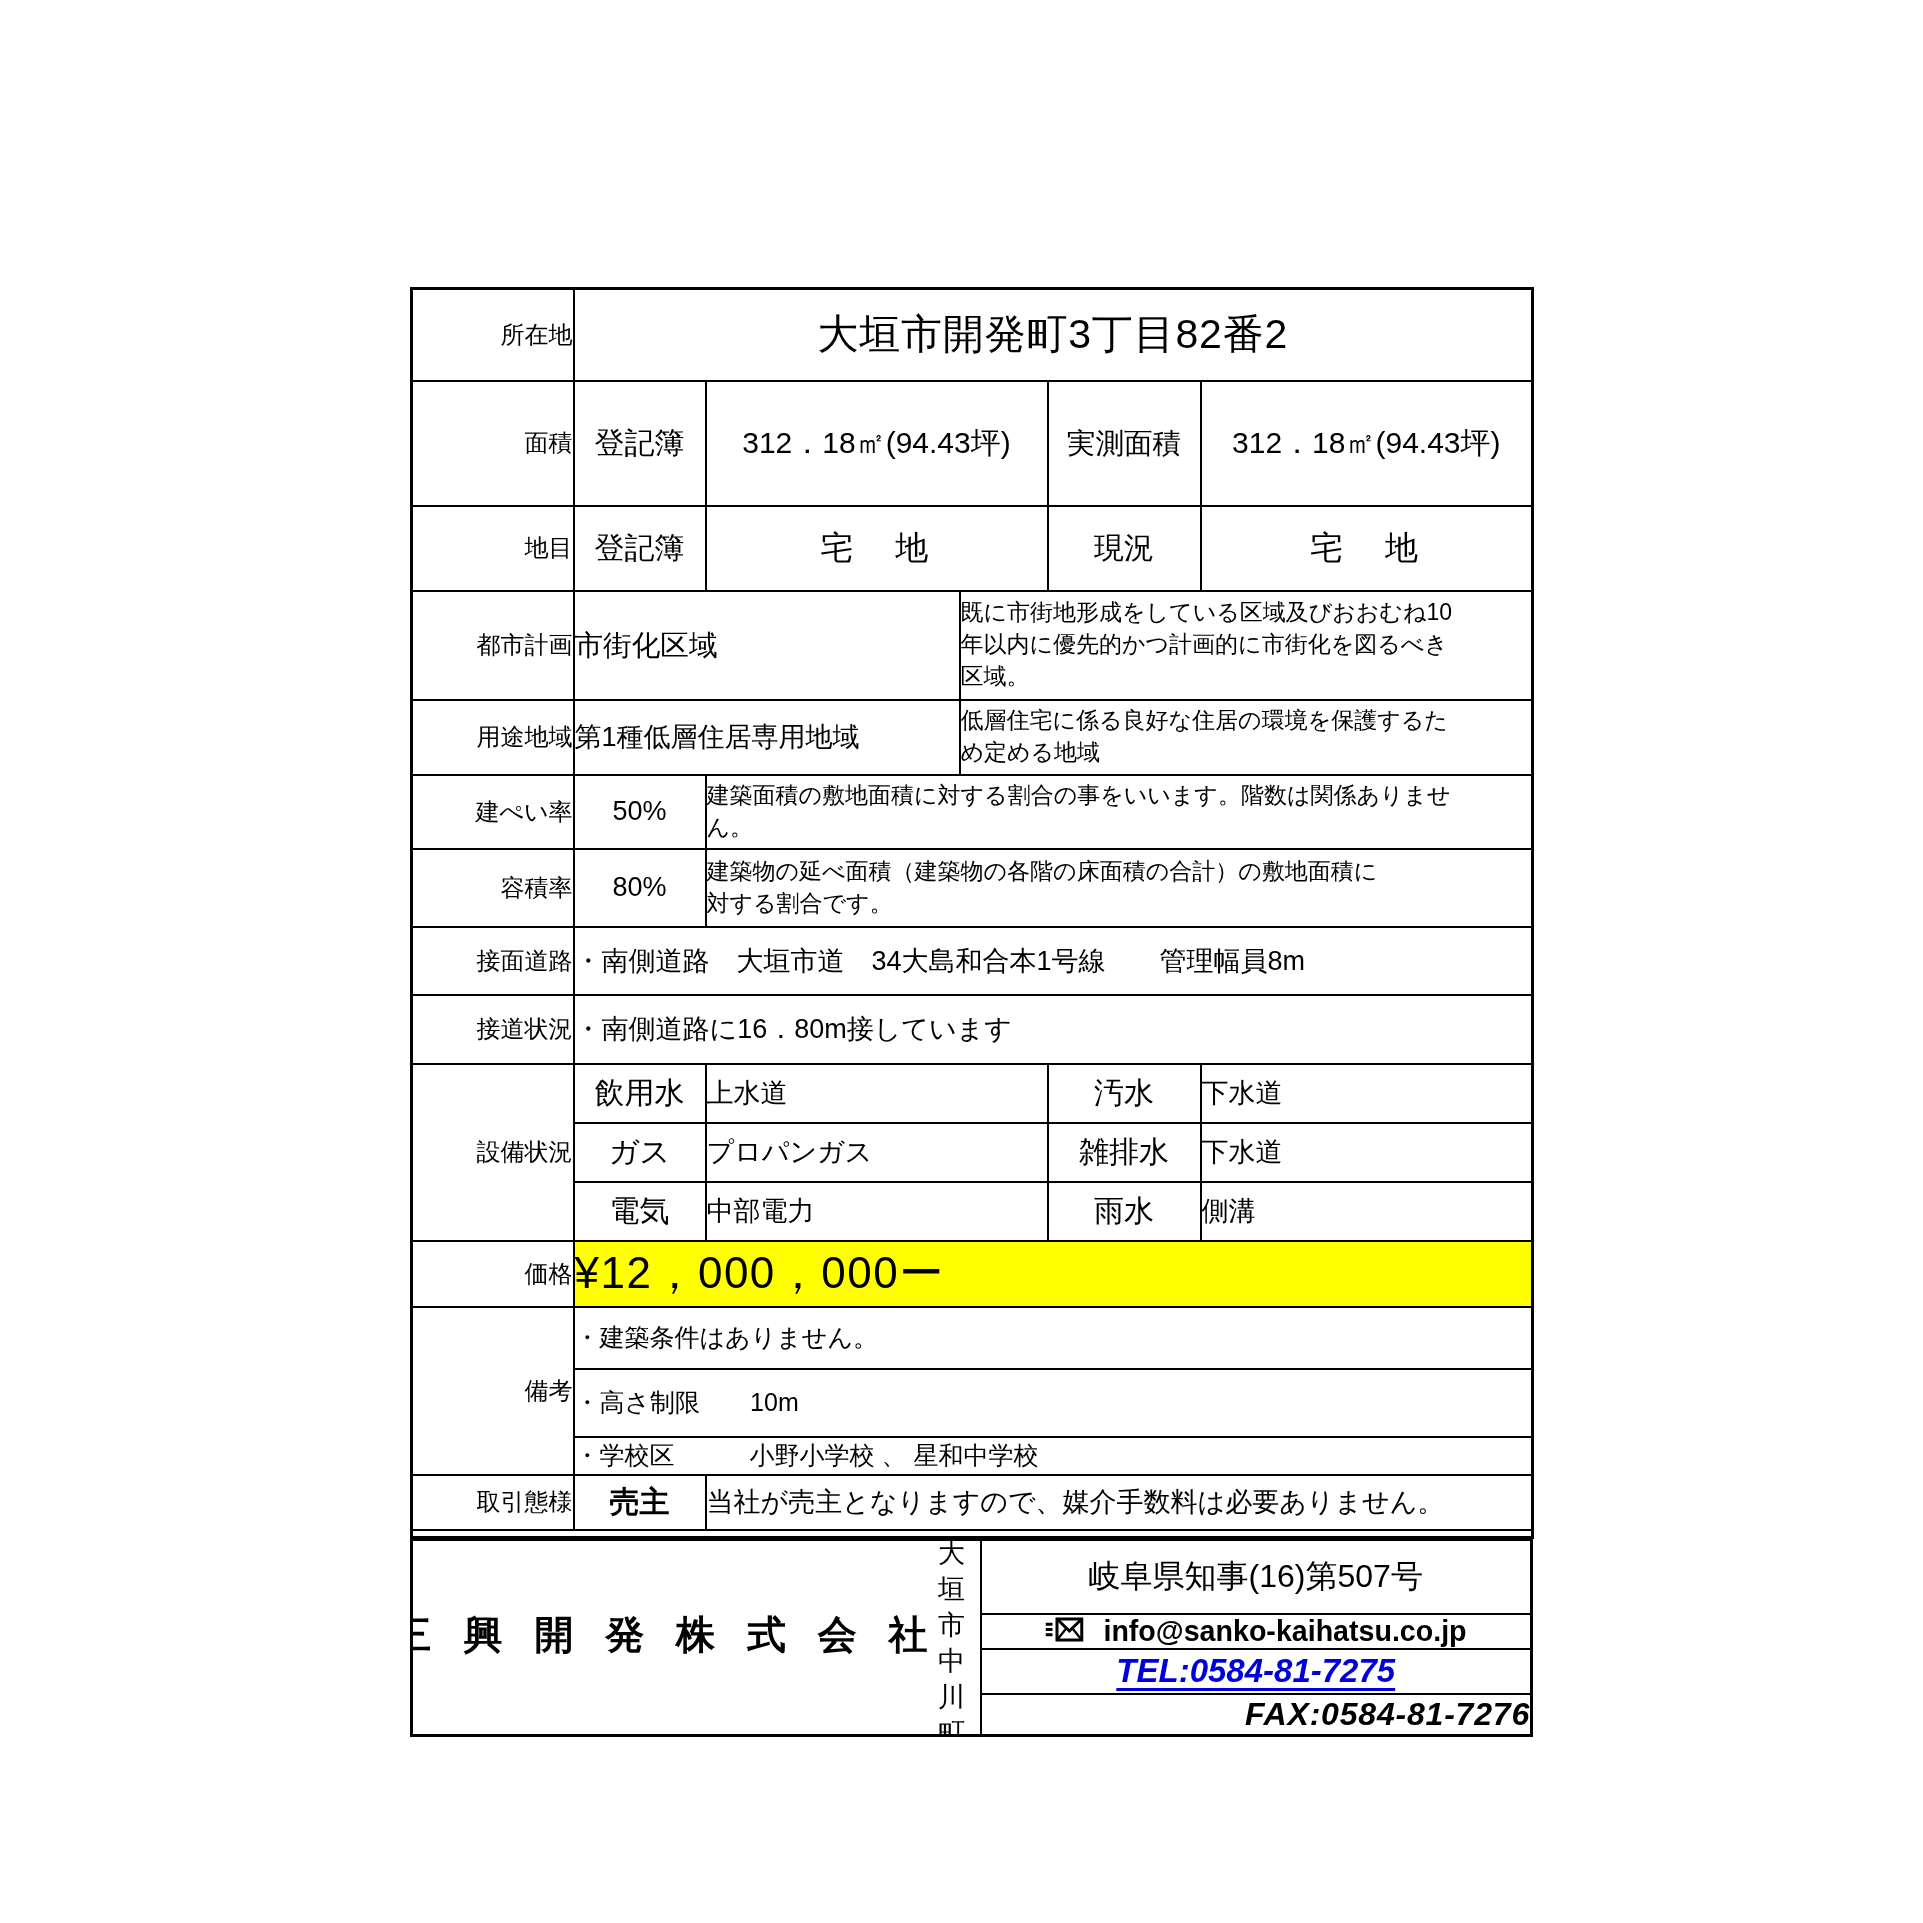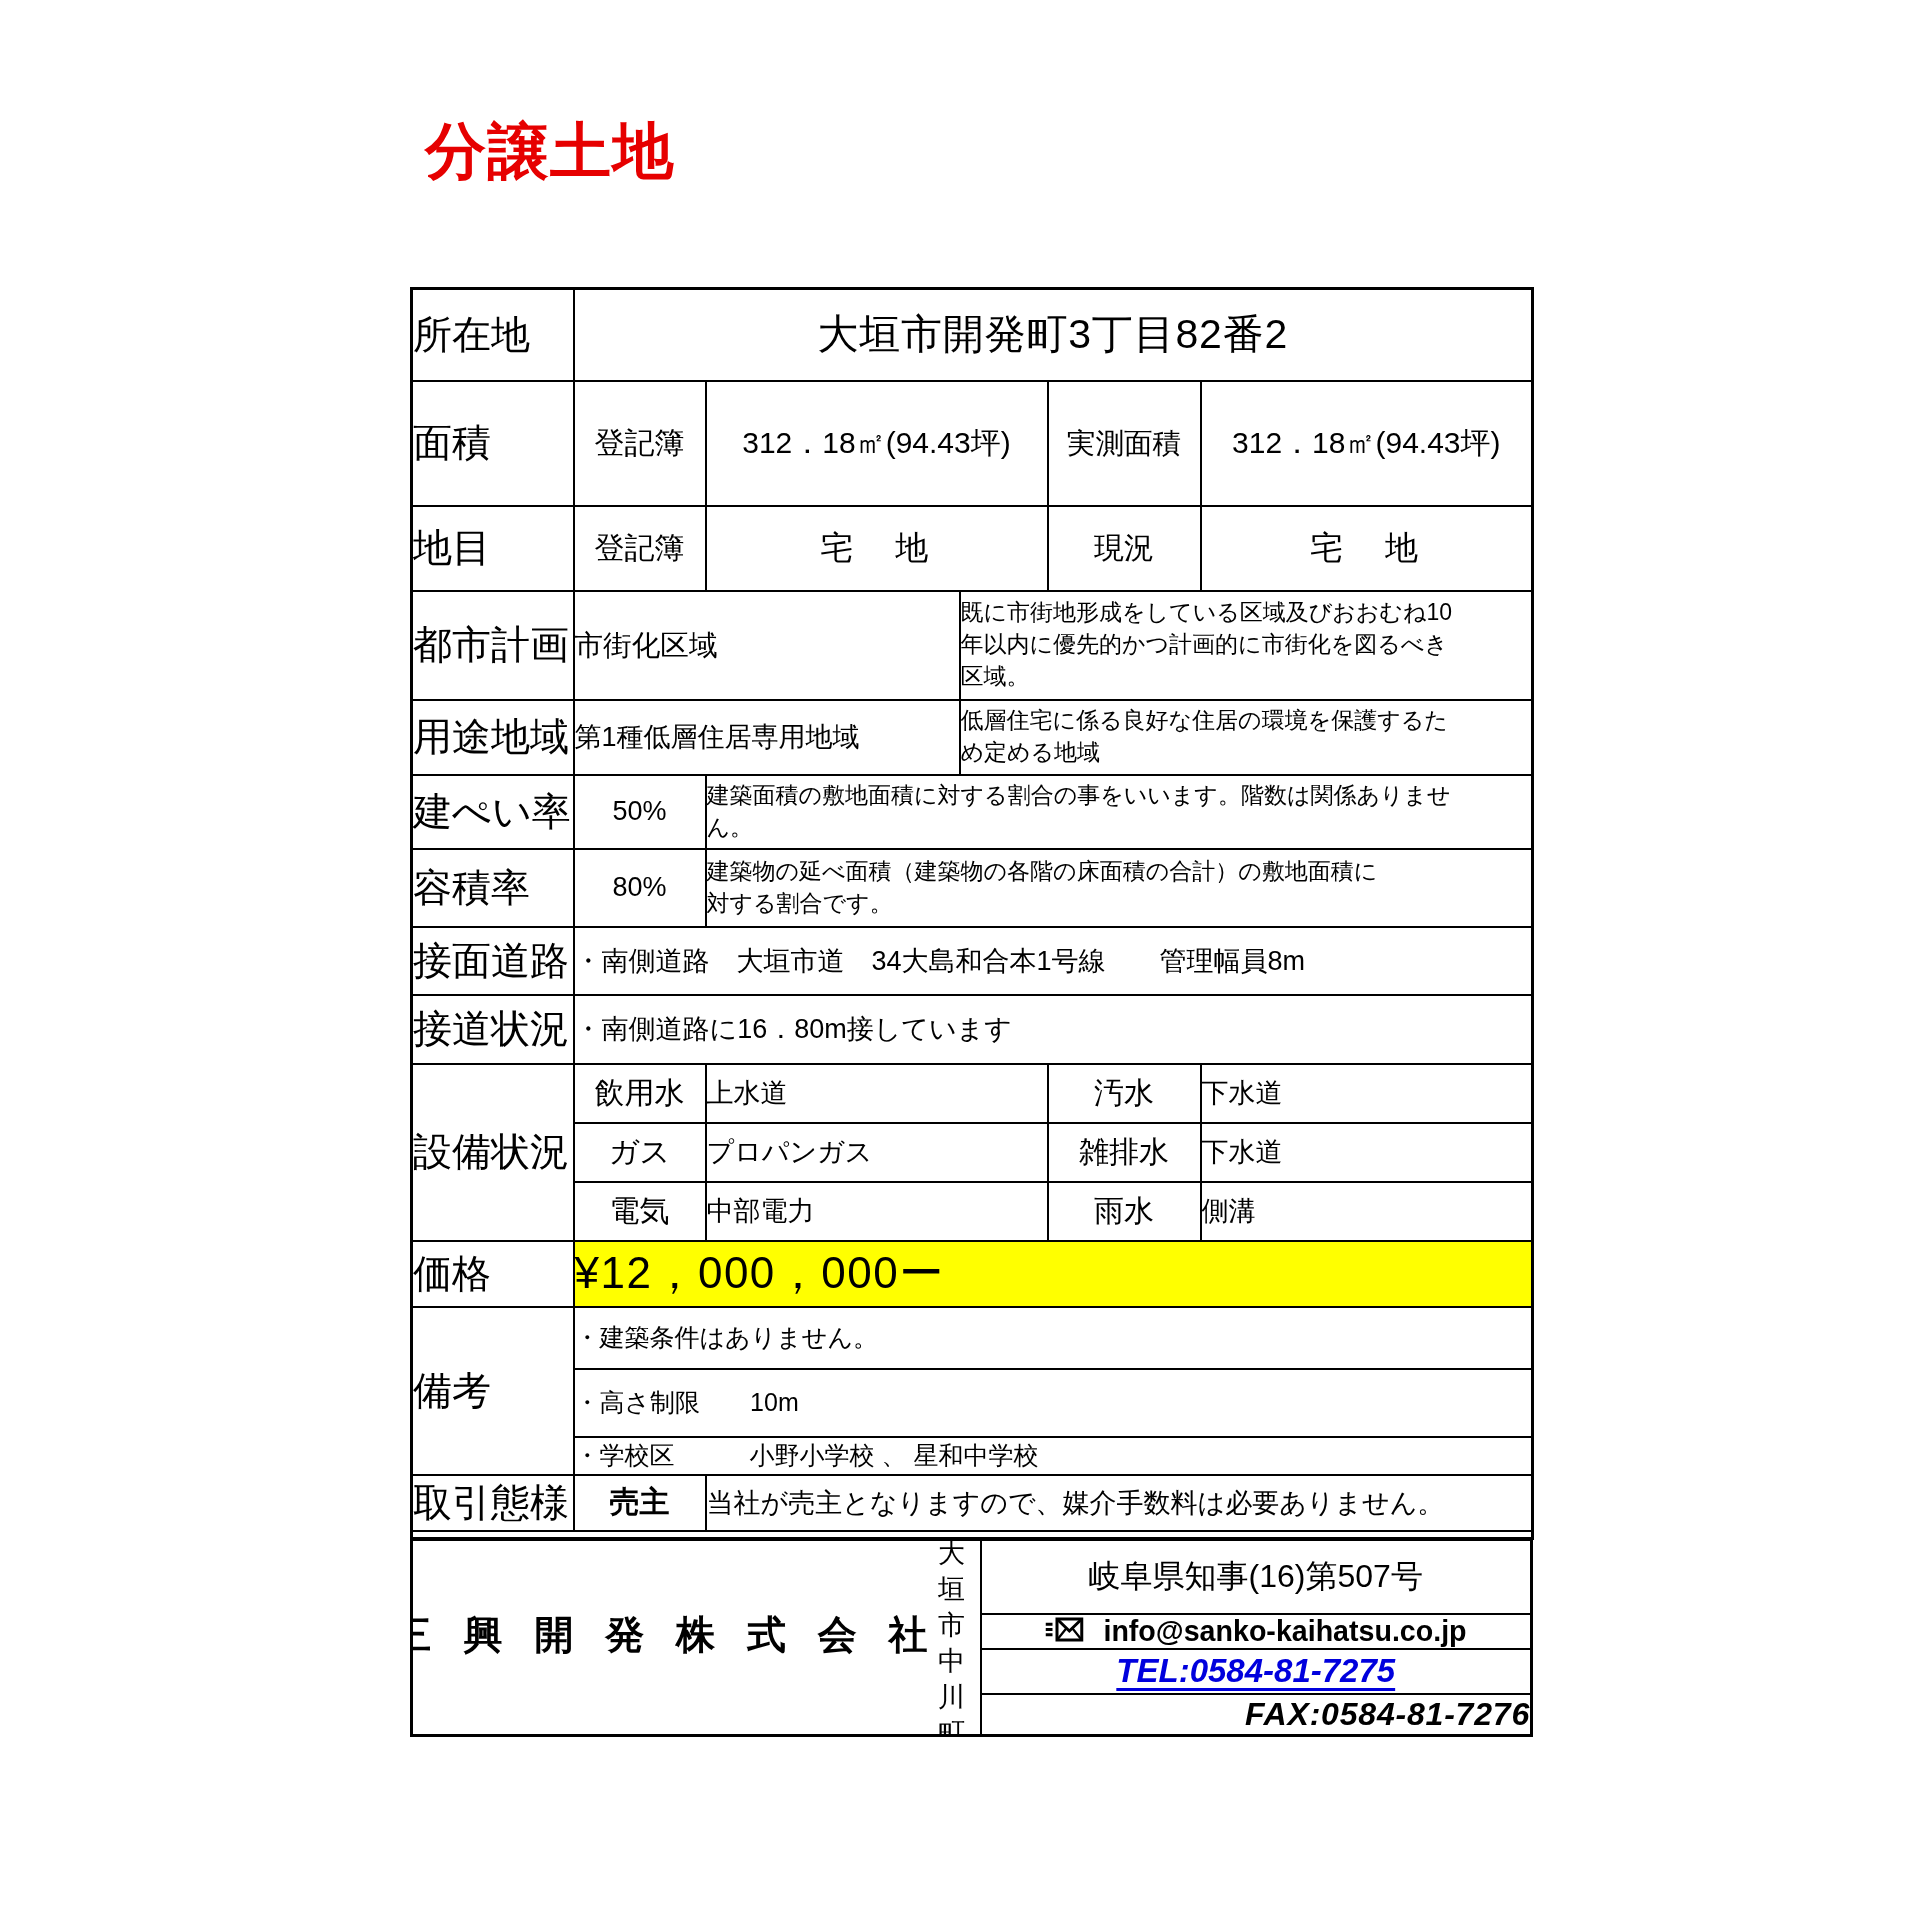--- a/index.html
+++ b/index.html
@@ -11,21 +11,21 @@
   
   .title{position:absolute;left:425px;top:111px;display:flex;gap:75px;align-items:baseline;}
   .title .red{color:var(--title-red,#e60000);font-size:61px;font-weight:700;letter-spacing:1.5px;}
   .title .black{color:#000;font-size:61px;font-weight:700;letter-spacing:1.5px;}
 
   
   table{border-collapse:collapse;table-layout:fixed;}
   .doc{position:absolute;left:410px;top:287px;width:1120px;border:3px solid #000;}
   .doc td{border:2.3px solid #000;vertical-align:middle;padding:0;overflow:hidden;}
   .dot-r{border-right:1.5px dotted #000 !important;}
-  .label{font-size:39px;text-align:left;}
+  .label{font-size:24px;text-align:right;}
   .sub{font-size:30px;text-align:center;}
   .sub-sm{font-size:28.6px;text-align:center;}
   .big{font-size:41px;text-align:center;letter-spacing:0.8px;}
   .val-c{font-size:30px;text-align:center;}
   .val44{font-size:33px;text-align:center;letter-spacing:4.5px;}
   .left38{font-size:28.6px;text-align:left;padding-left:21px;}
   .left36{font-size:27px;text-align:left;padding-left:9px;}
   .left36b{font-size:27px;text-align:left;padding-left:25.6px;}
   .util-v{font-size:27px;text-align:left;padding-left:21px;}
   .note{font-size:23px;line-height:1.38;text-align:left;padding:4.5px 10.5px;white-space:pre-line;}
@@ -48,21 +48,20 @@
   .email-text{font-size:28.6px;font-weight:700;letter-spacing:0px;}
   .tel{font-size:33px;font-weight:700;font-style:italic;text-align:center;}
   .tel span{color:var(--tel-blue,#0000dd);text-decoration:underline;text-underline-offset:6px;}
   .fax{font-size:32px;font-weight:700;font-style:italic;text-align:right;letter-spacing:0.8px;}
   .mail-icon{display:inline-block;}
 </style>
 </head>
 <body>
 
 <div class="title">
-  <span class="red">分譲土地</span>
 </div>
 
 <table class="doc">
   <colgroup>
     <col style="width:162px">
       <col style="width:132px">
       <col style="width:254px">
     <col style="width:88px">
       <col style="width:153px">
       <col style="width:332px">

